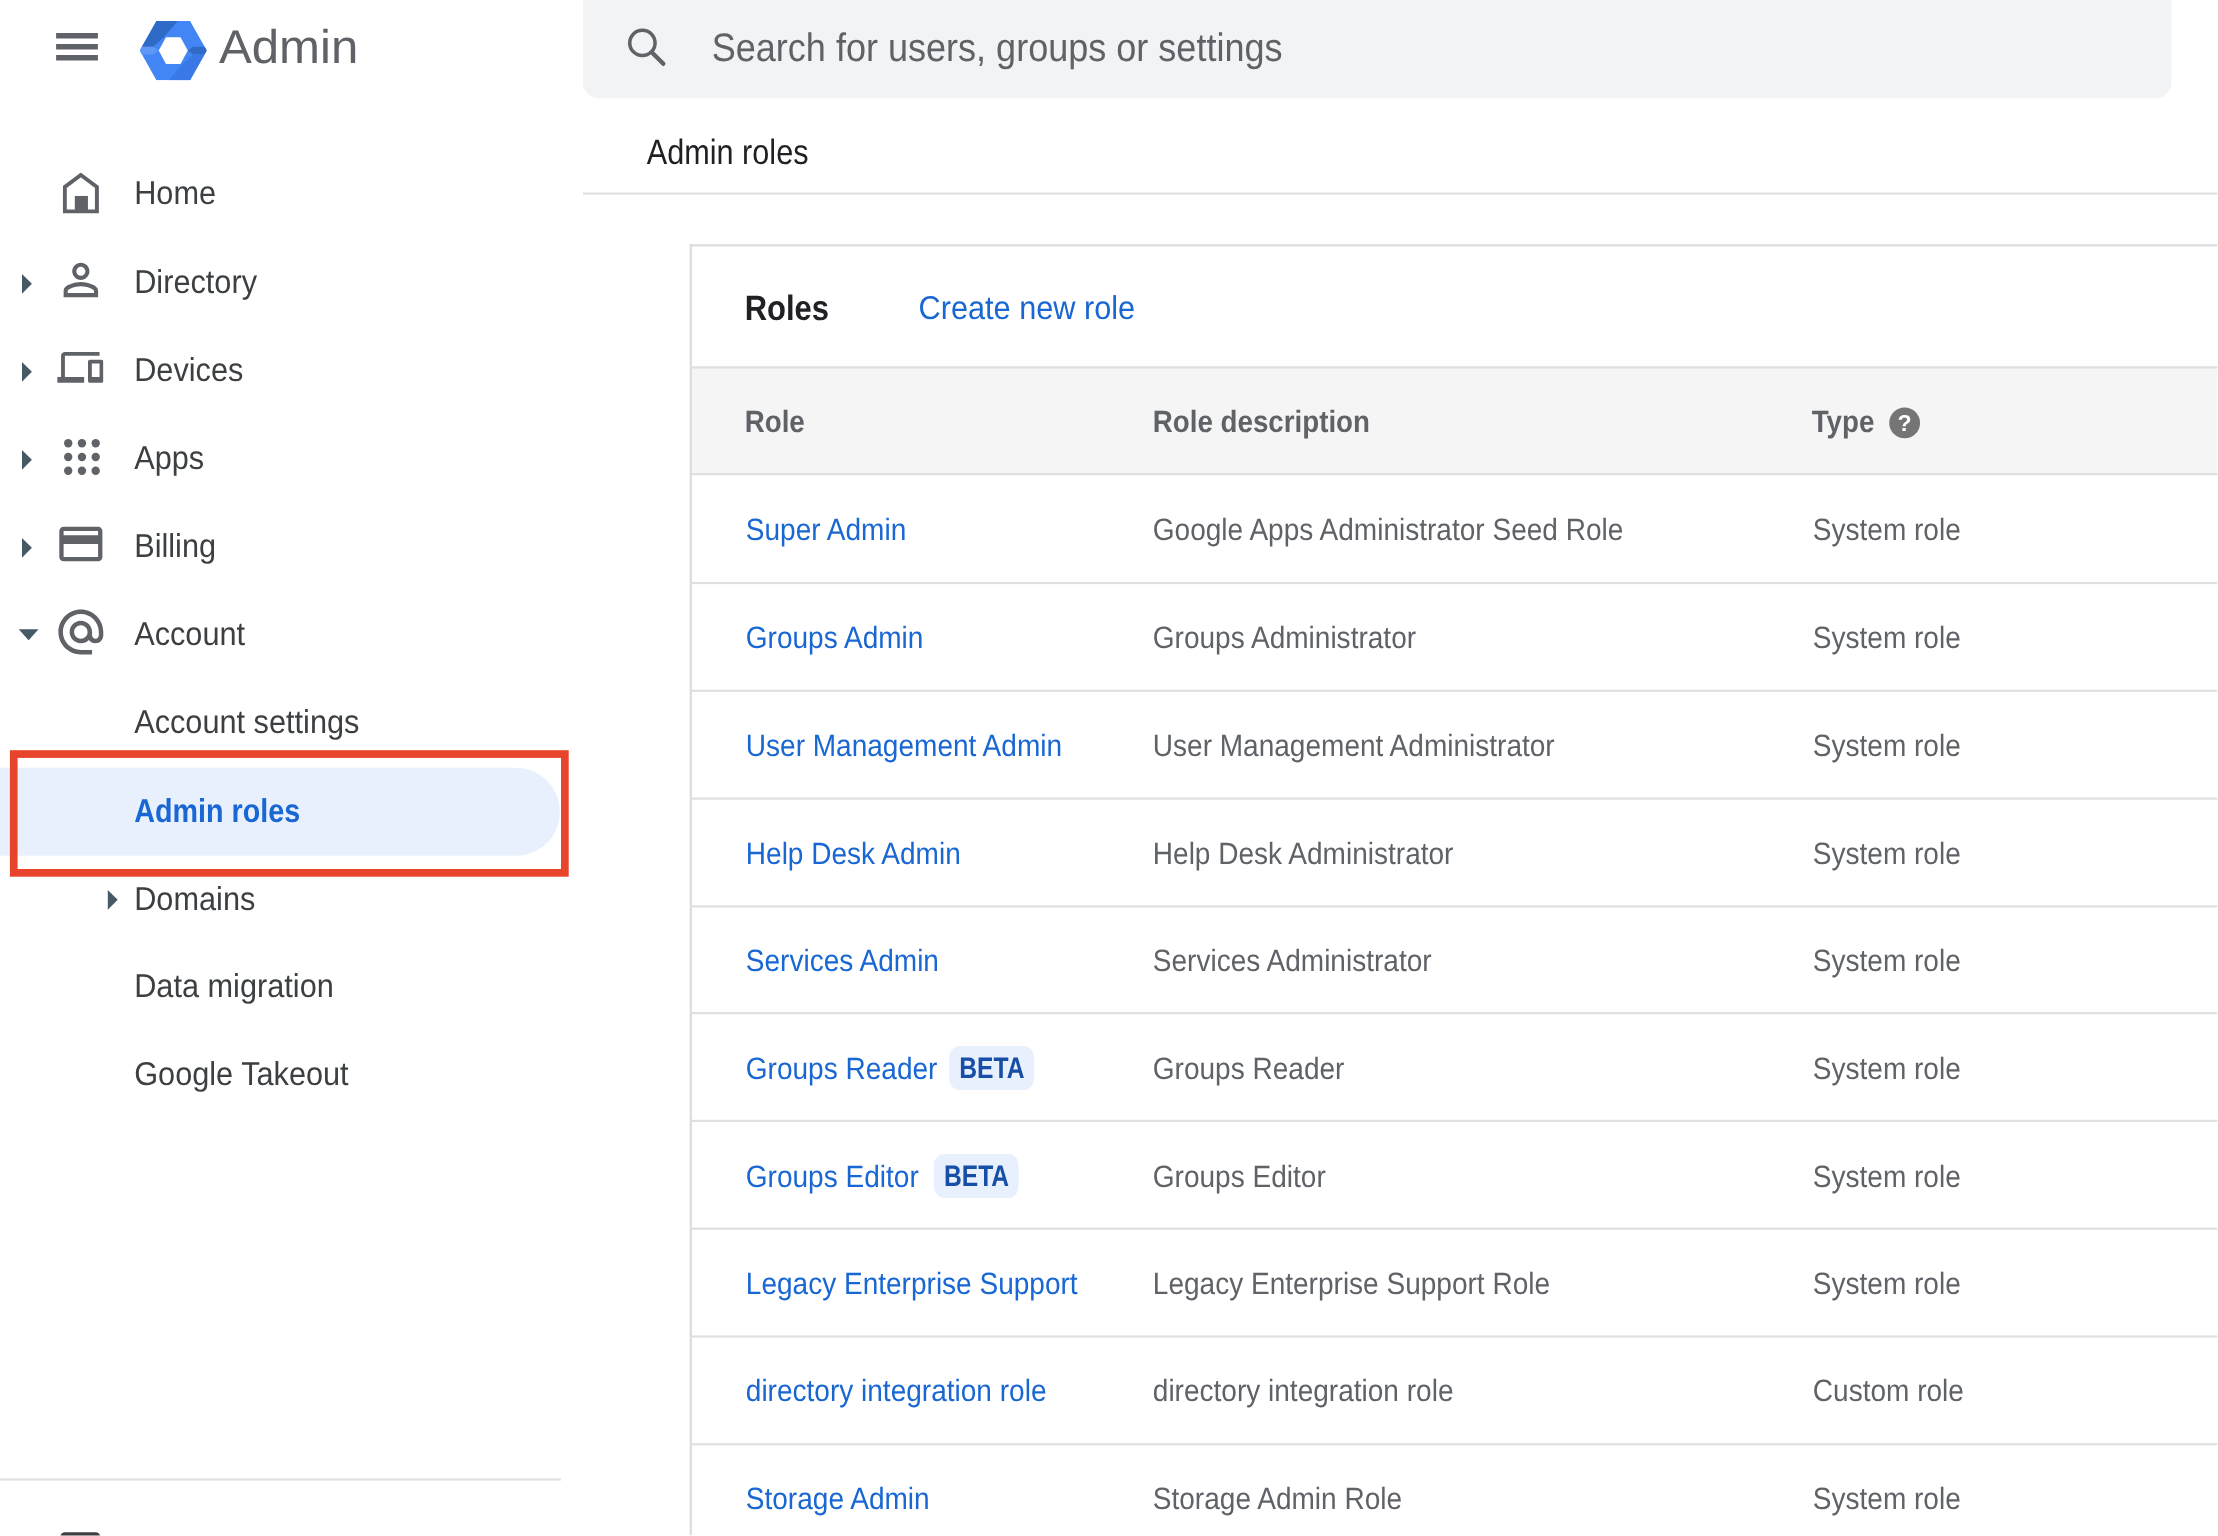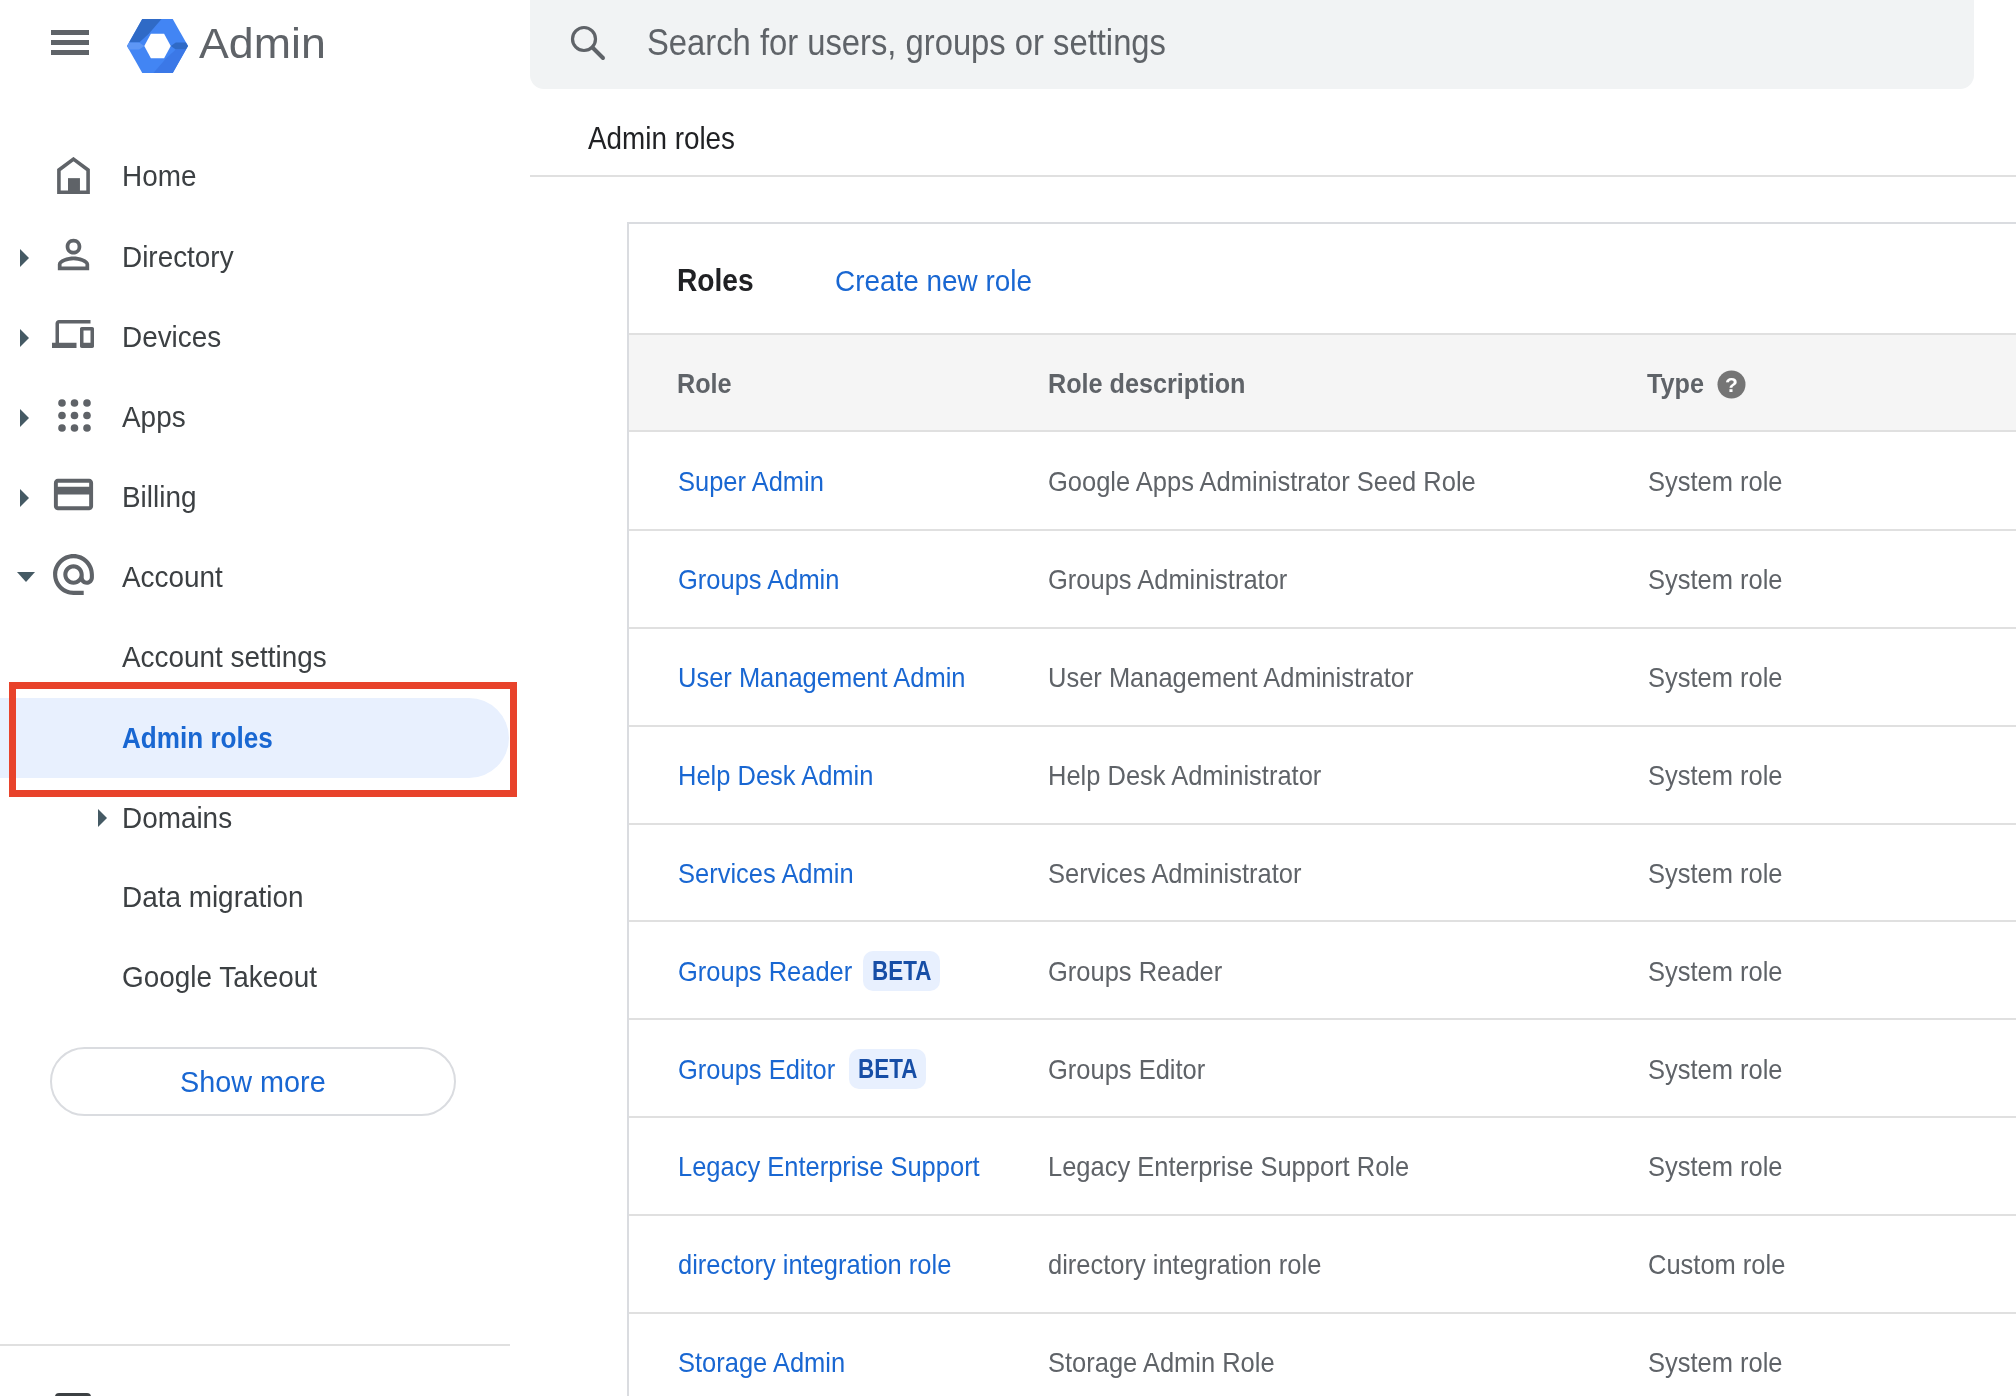--- a/index.html
+++ b/index.html
@@ -98,21 +98,20 @@
   <div class="abs" style="left:122px; top:718px; height:40px; line-height:40px; font-size:30px; font-weight:bold; color:#1967d2; transform:scaleX(0.87); transform-origin:0 50%;">Admin roles</div>
 
   <div class="abs caret-r" style="left:98px; top:809px;"></div>
   <div class="abs navtext" style="left:122px; top:798px;">Domains</div>
 
   <div class="abs navtext" style="left:122px; top:877px;">Data migration</div>
   <div class="abs navtext" style="left:122px; top:957px;">Google Takeout</div>
 
   <div class="abs" style="left:9px; top:682px; width:508px; height:115px; border:7px solid #e8432b;"></div>
 
-  <div class="abs" style="left:50px; top:1047px; width:406px; height:69px; border:2px solid #dadce0; border-radius:35px; text-align:center; line-height:65px; font-size:30px; color:#1967d2;"><span style="display:inline-block; transform:scaleX(0.96);">Show more</span></div>
 
   <div class="abs divline" style="left:0; top:1344px; width:510px;"></div>
   <div class="abs" style="left:55px; top:1393px; width:36px; height:8px; background:#3c4043; border-radius:4px 4px 0 0;"></div>
 
   <div class="abs" style="left:627px; top:222px; width:1389px; height:1174px; border-left:2px solid #dadce0; border-top:2px solid #dadce0;"></div>
 
   <div class="abs" style="left:677px; top:260px; height:40px; line-height:40px; font-size:32px; font-weight:bold; color:#202124; transform:scaleX(0.88); transform-origin:0 50%;">Roles</div>
   <div class="abs" style="left:835px; top:261px; height:40px; line-height:40px; font-size:30px; color:#1967d2; transform:scaleX(0.93); transform-origin:0 50%;">Create new role</div>
 
   <div class="abs" style="left:629px; top:333px; width:1387px; height:99px; background:#f5f5f5; border-top:2px solid #e0e0e0; border-bottom:2px solid #e0e0e0;"></div>

